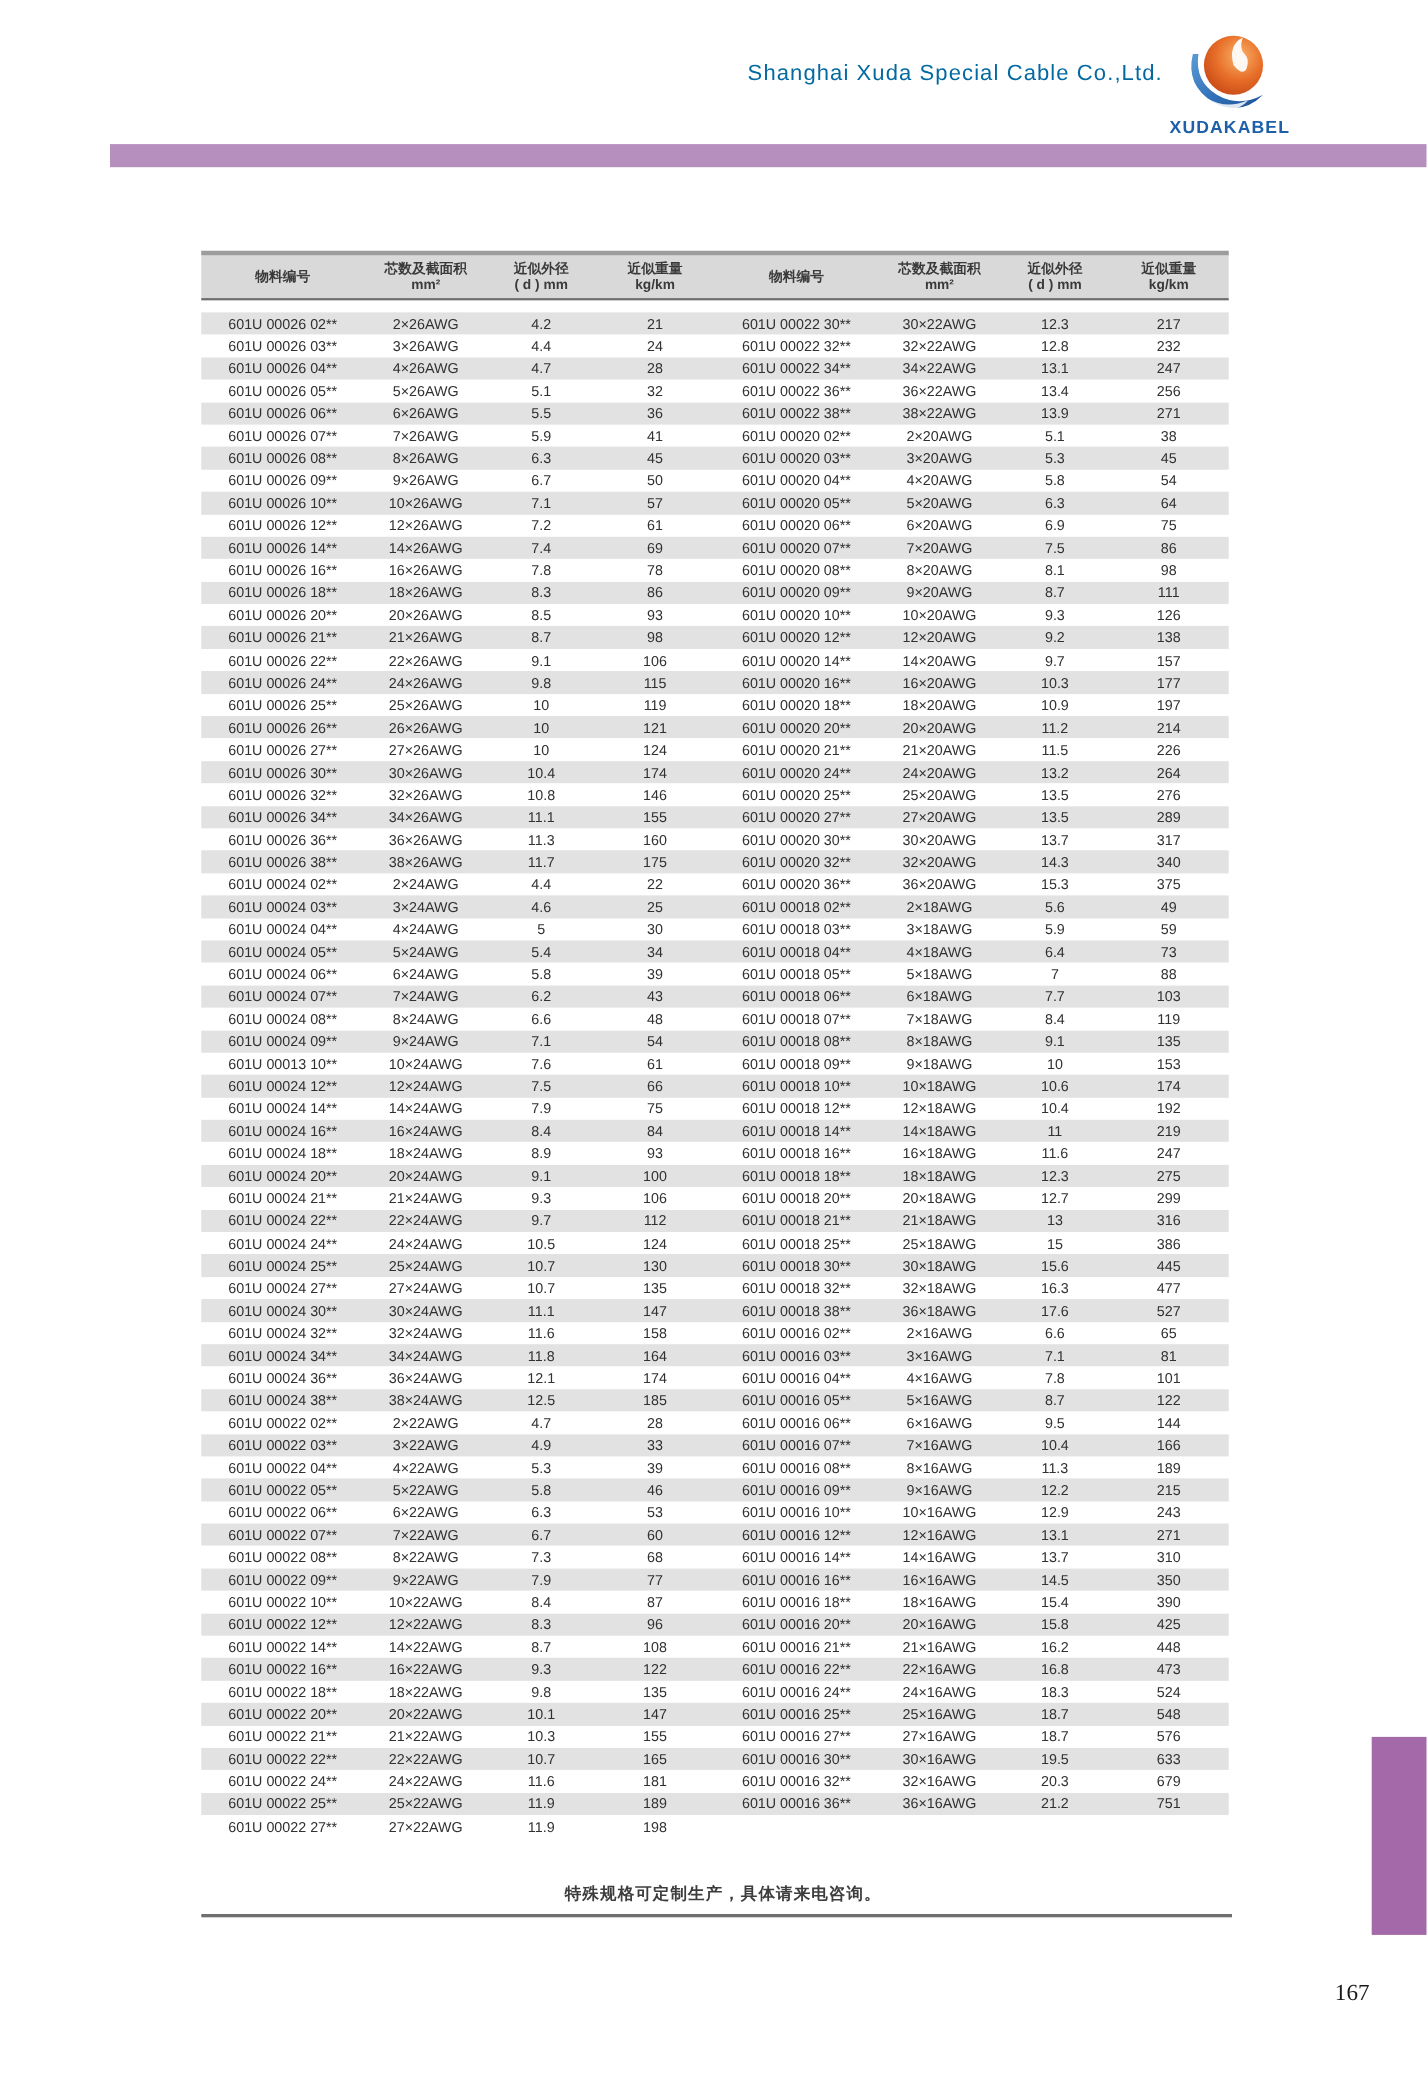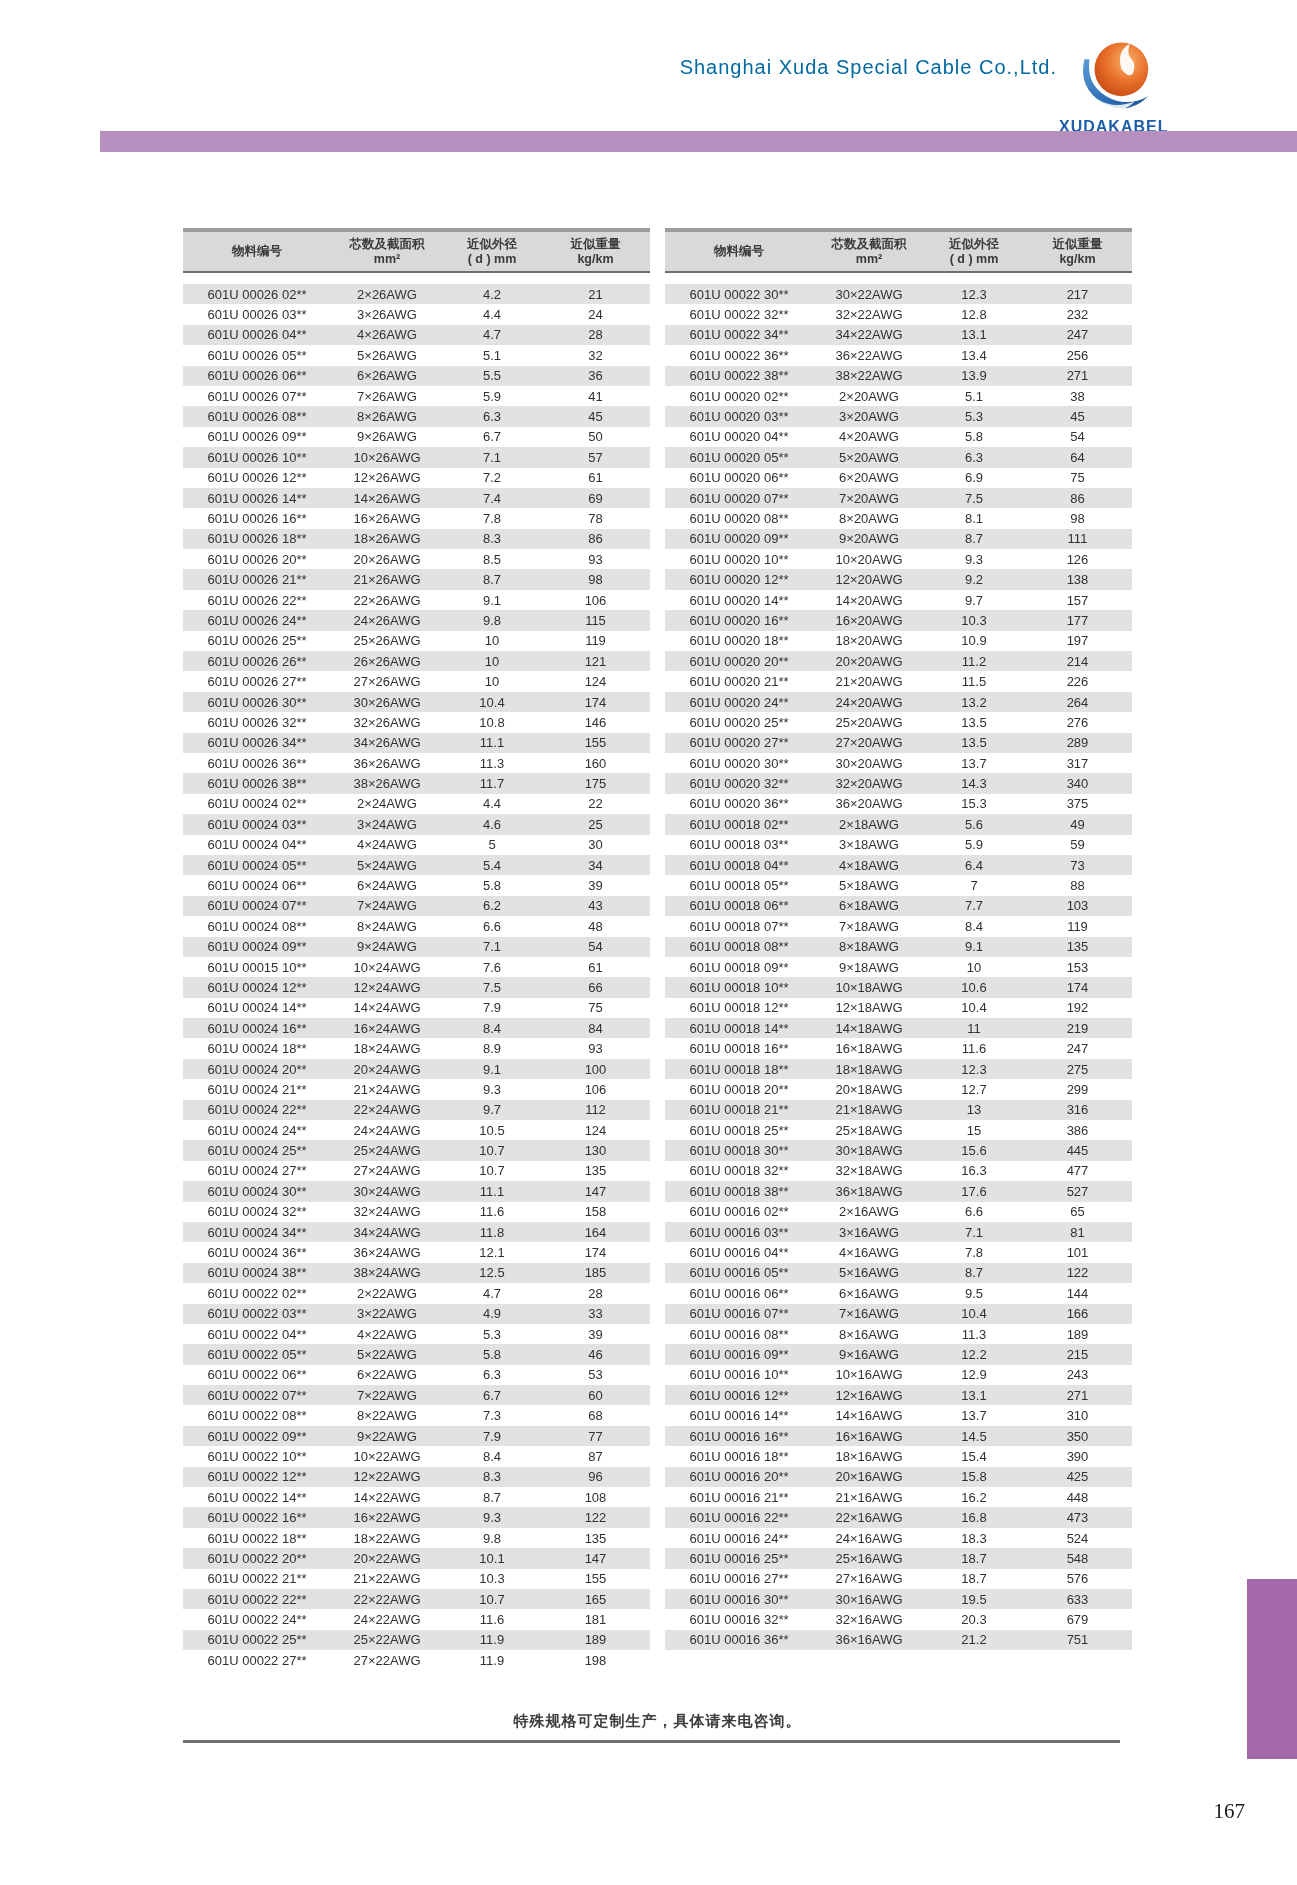--- a/index.html
+++ b/index.html
@@ -4,26 +4,26 @@
 <style>
   html,body{margin:0;padding:0;}
   body{
     width:1297px;height:1885px;position:relative;background:#ffffff;
     font-family:"Liberation Sans","DejaVu Sans",sans-serif;overflow:hidden;
   }
   
   .company-block{position:absolute;top:52px;right:240px;text-align:right;}
   .company-cn{font-size:36px;font-weight:bold;color:#b3b3b3;letter-spacing:3px;line-height:40px;}
   .company-en{font-size:20px;color:#0369a1;letter-spacing:1px;line-height:26px;margin-top:2px;}
-  .logo-block{position:absolute;top:34px;right:120px;width:118px;}
+  .logo-block{position:absolute;top:24px;right:120px;width:118px;text-align:center;}
   .logo-mark{width:86px;height:84px;display:block;margin:0 auto;}
   .logo-word{font-size:16px;font-weight:bold;color:#1d5fa8;letter-spacing:1px;display:block;margin-top:0px;}
   .top-bar{position:absolute;left:100px;top:131px;width:1197px;height:21px;background:#b68fbe;}
   
-  .tables-wrap{position:absolute;left:183px;top:228px;width:949px;display:flex;gap:15px;}
+  .tables-wrap{position:absolute;left:183px;top:228px;width:949px;display:flex;}
   .spec-table{width:467px;}
   .thead{
     display:flex;align-items:center;height:39px;background:#d9d9d9;
     border-top:4px solid #9c9c9c;border-bottom:2px solid #6e6e6e;margin-bottom:11px;
   }
   .th{font-size:12.5px;font-weight:bold;color:#3a3a3a;text-align:center;line-height:15px;}
   .trow{display:flex;align-items:center;height:20.4px;}
   .trow.stripe{background:#e2e2e2;}
   .td{font-size:13px;color:#313131;text-align:center;white-space:nowrap;}
   .c0{width:148px;}
@@ -280,21 +280,21 @@
         <div class="td c2">6.6</div>
         <div class="td c3">48</div>
       </div>
       <div class="trow stripe">
         <div class="td c0">601U 00024 09**</div>
         <div class="td c1">9×24AWG</div>
         <div class="td c2">7.1</div>
         <div class="td c3">54</div>
       </div>
       <div class="trow">
-        <div class="td c0">601U 00015 10**</div>
+        <div class="td c0">601U 00013 10**</div>
         <div class="td c1">10×24AWG</div>
         <div class="td c2">7.6</div>
         <div class="td c3">61</div>
       </div>
       <div class="trow stripe">
         <div class="td c0">601U 00024 12**</div>
         <div class="td c1">12×24AWG</div>
         <div class="td c2">7.5</div>
         <div class="td c3">66</div>
       </div>

